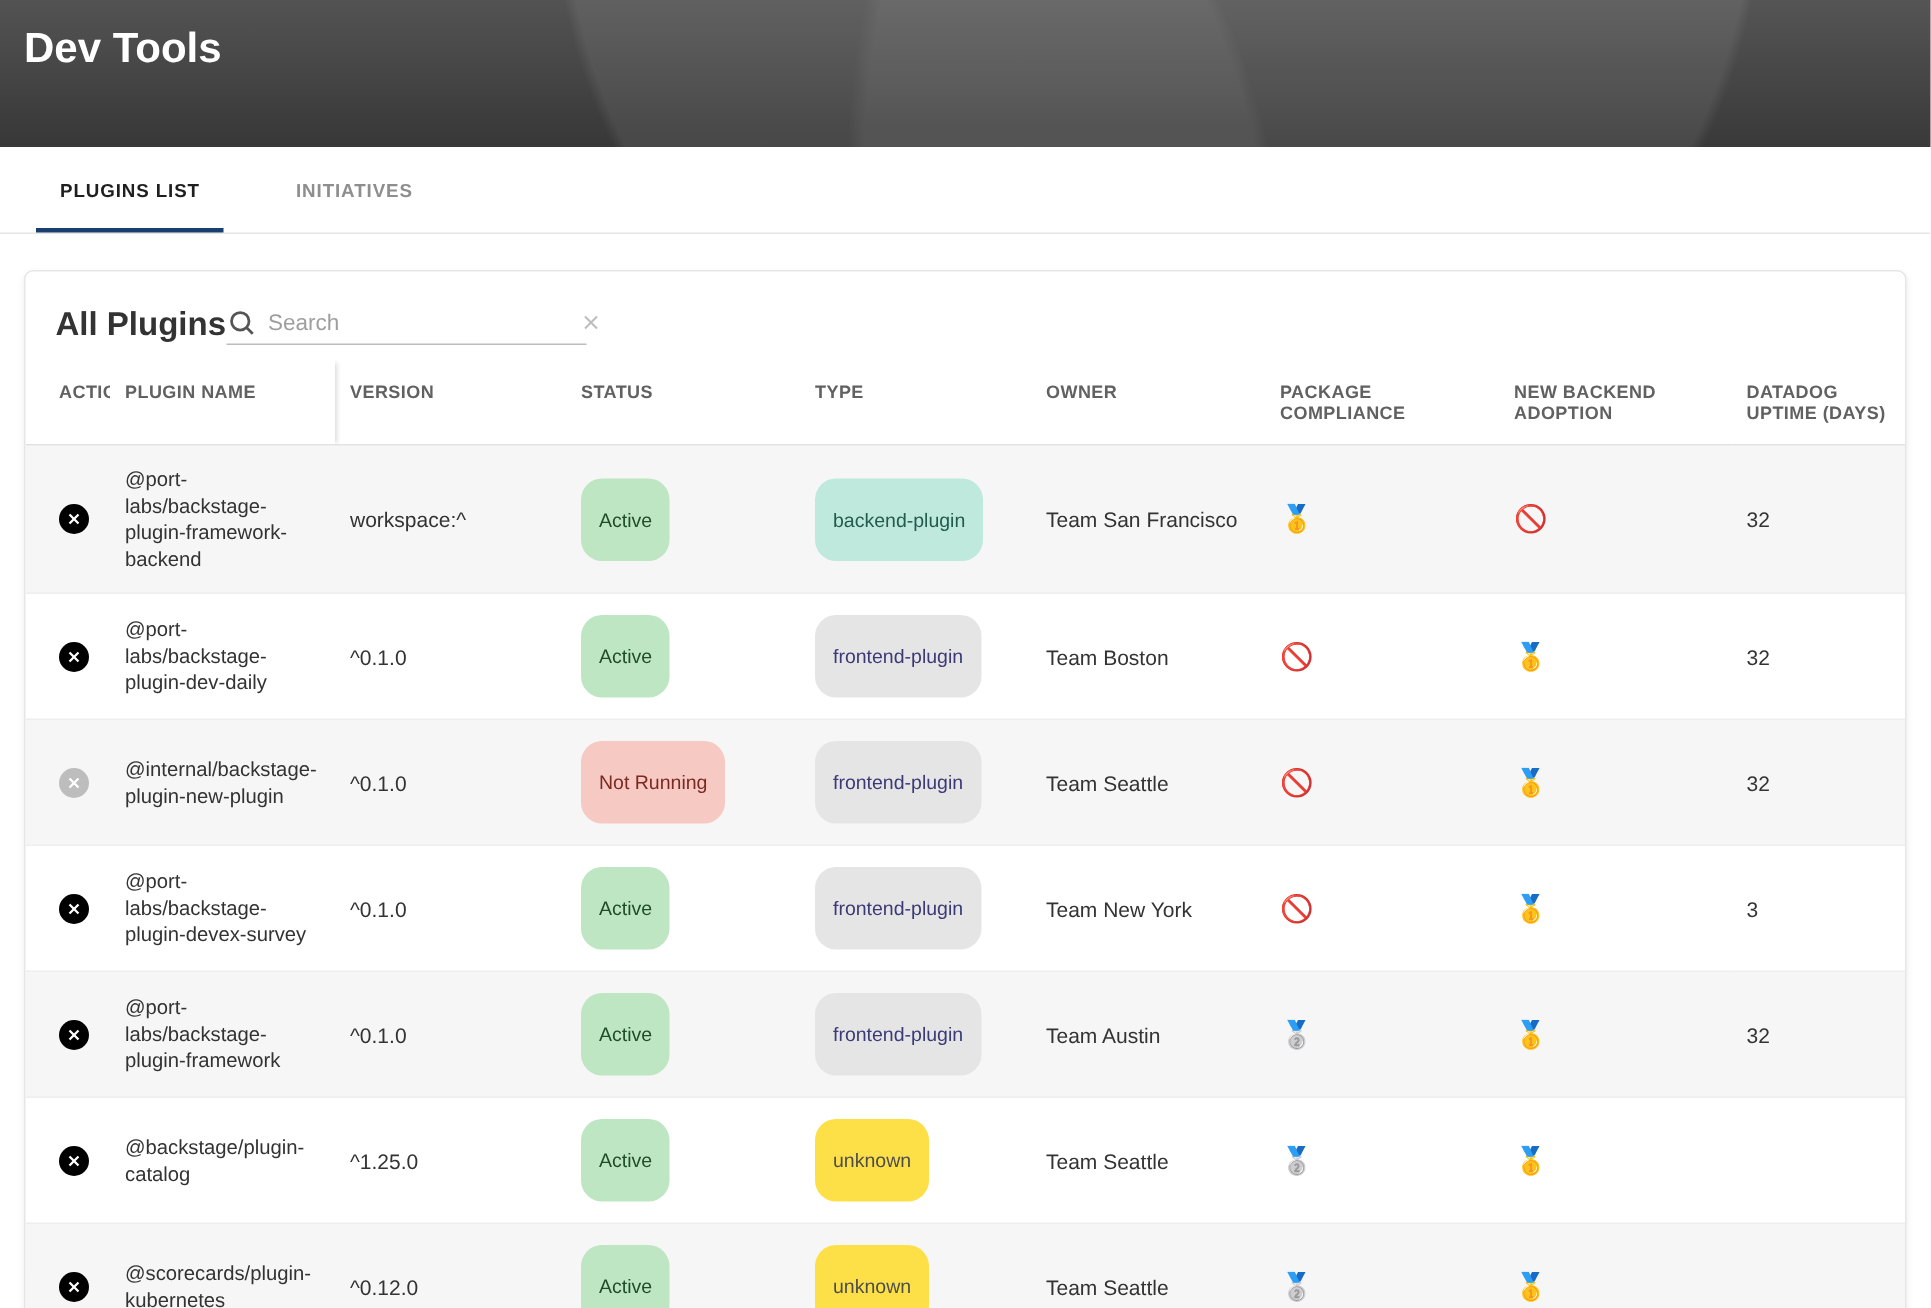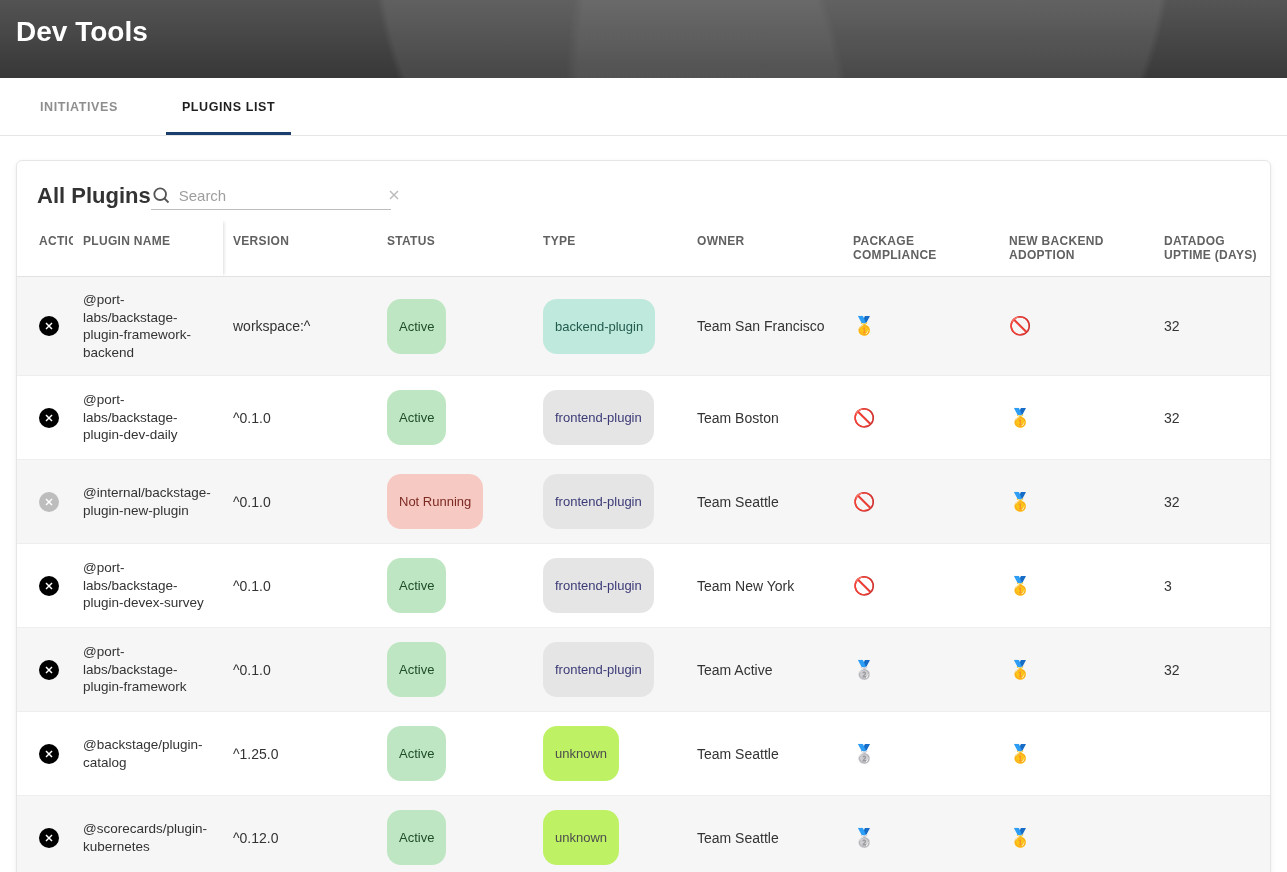--- a/index.html
+++ b/index.html
@@ -11,21 +11,21 @@
     .hero {
       background: #3a3a3a;
       background-image:
         radial-gradient(circle at 60% -80%, rgba(255,255,255,0.08) 50%, transparent 51%),
         radial-gradient(circle at 90% 120%, rgba(255,255,255,0.06) 50%, transparent 51%),
         radial-gradient(circle at 30% 200%, rgba(255,255,255,0.05) 50%, transparent 51%),
         linear-gradient(#4a4a4a,#2d2d2d);
       color: #fff;
       padding: 16px 16px 28px 16px;
     }
-    .hero h1 { font-size: 28px; font-weight: 700; margin-bottom: 2px; }
+    .hero h1 { font-size: 28px; font-weight: 700; margin-bottom: 22px; }
     .hero p { font-size: 14.5px; color: #d9d9d9; }
 
     .tabs {
       display: flex;
       gap: 32px;
       padding: 0 24px;
       border-bottom: 1px solid #e6e6e6;
       background:#fff;
     }
     .tab {
@@ -121,21 +121,21 @@
     .pill {
       display: inline-block;
       padding: 20px 12px;
       border-radius: 14px;
       font-size: 13px;
     }
     .pill.green { background: #bfe6c3; color: #1f4d29; }
     .pill.red   { background: #f6c9c3; color: #7b2a22; }
     .pill.mint  { background: #bfe9dc; color: #225c4e; }
     .pill.lav   { background: #e5e5e5; color: #3b3a77; }
-    .pill.grey  { background: #bef264; color: #4d4d4d; }
+    .pill.grey  { background: #fde047; color: #4d4d4d; }
 
     .circ {
       width: 20px; height: 20px; border-radius: 50%;
       display: inline-flex; align-items: center; justify-content: center;
     }
     .circ.on  { background:#000; color:#fff; }
     .circ.off { background:#bdbdbd; color:#fff; }
     .circ svg { width:12px; height:12px; }
 
     .hscroll {
@@ -175,22 +175,22 @@
     .emoji { font-size:18px; }
   </style>
 </head>
 <body>
 
 <div class="hero">
   <h1>Dev Tools</h1>
 </div>
 
 <div class="tabs">
+  <div class="tab active">PLUGINS LIST</div>
   <div class="tab">INITIATIVES</div>
-  <div class="tab active">PLUGINS LIST</div>
 </div>
 
 <div class="card">
   <div class="card-header">
     <h2>All Plugins</h2>
     <div class="search-wrap">
       <span class="icon">
         <svg width="20" height="20" viewBox="0 0 24 24" fill="none" stroke="#555" stroke-width="2.2">
             <circle cx="11" cy="11" r="7"></circle>
             <line x1="21" y1="21" x2="16.2" y2="16.2"></line>
@@ -311,21 +311,21 @@
                   <line x1="6" y1="6" x2="18" y2="18"></line>
                   <line x1="18" y1="6" x2="6" y2="18"></line>
                 </svg>
               </span></td>
     <td>
               <div class="name">@port-labs/backstage-plugin-framework</div>
             </td>
     <td><span class="version">^0.1.0</span></td>
     <td><span class="pill green">Active</span></td>
     <td><span class="pill lav">frontend-plugin</span></td>
-    <td><span class="owner">Team Active</span></td>
+    <td><span class="owner">Team Austin</span></td>
     <td><span class="emoji">🥈</span></td>
     <td><span class="emoji">🥇</span></td>
     <td><span class="uptime">32</span></td>
   </tr>
           <tr>
     <td><span class="circ on">
                 <svg viewBox="0 0 24 24" fill="none" stroke="currentColor" stroke-width="3">
                   <line x1="6" y1="6" x2="18" y2="18"></line>
                   <line x1="18" y1="6" x2="6" y2="18"></line>
                 </svg>

